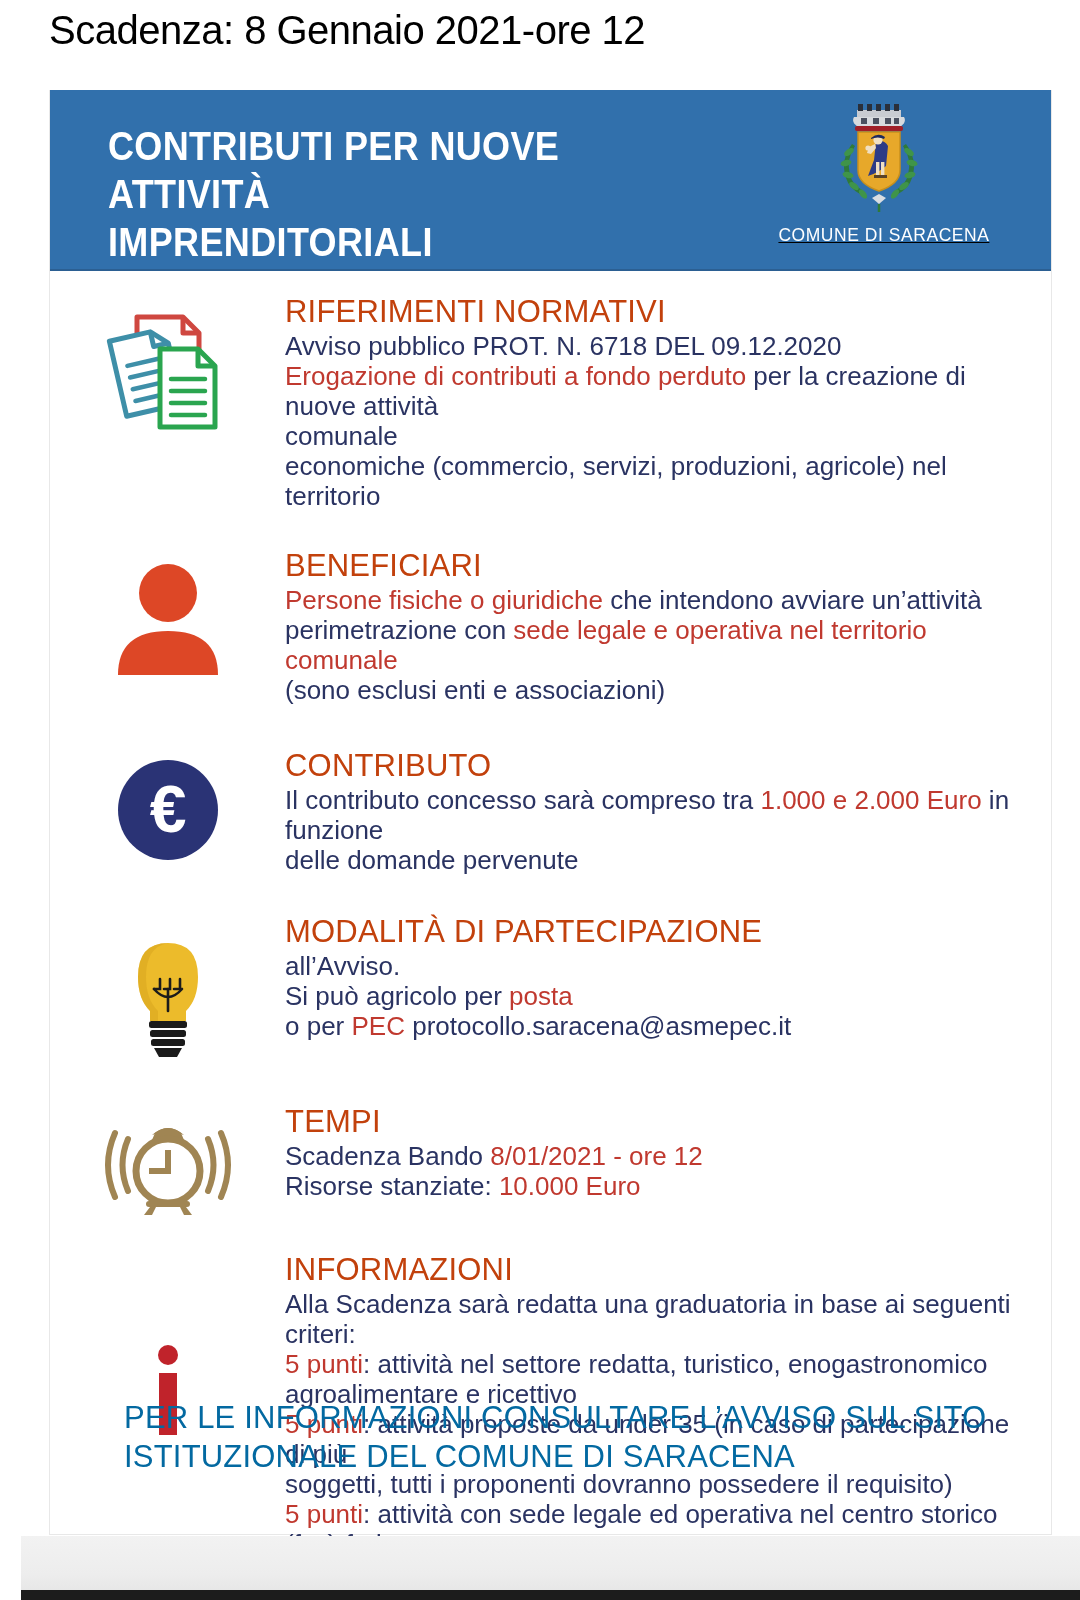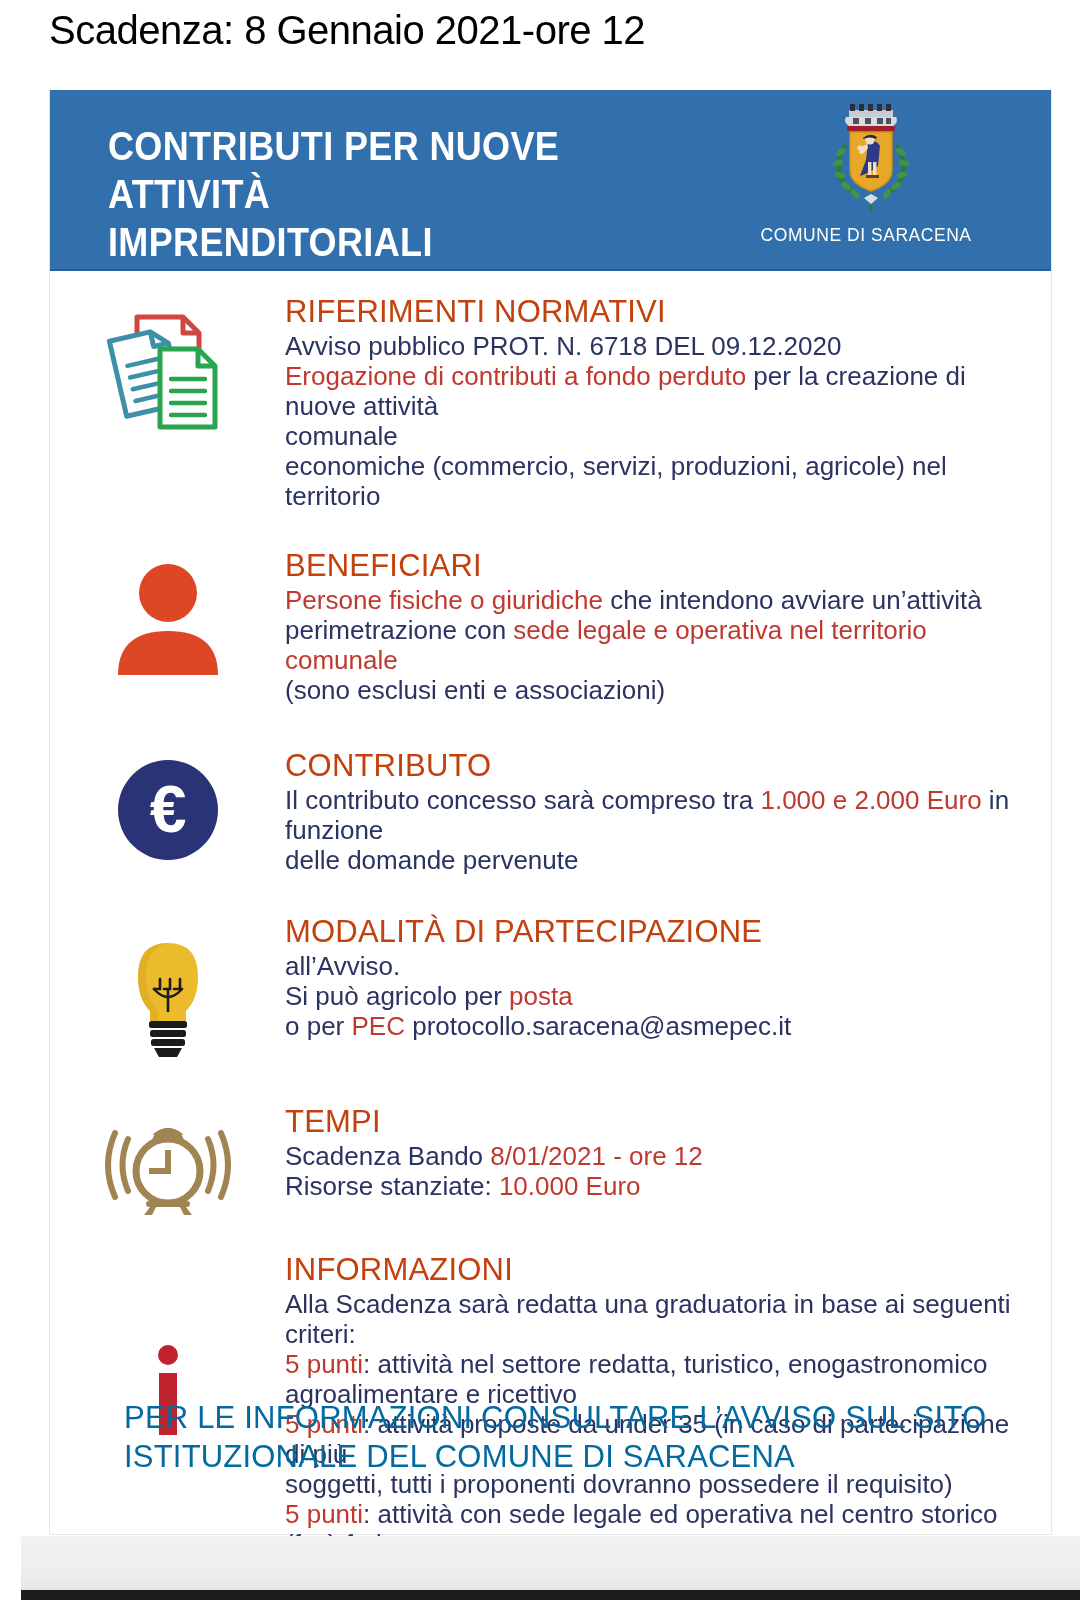--- a/index.html
+++ b/index.html
@@ -65,24 +65,25 @@
     font-weight: 700;
     letter-spacing: 0.4px;
     font-stretch: condensed;
     text-transform: uppercase;
     transform: scaleX(0.9);
     transform-origin: left top;
   }
 
   .emblem-wrap {
     position: absolute;
-    right: 60px;
+    right: 52px;
     top: 14px;
     width: 240px;
-    text-align: left;
+    text-align: right;
+    text-decoration: underline;
   }
   .emblem-svg { display: block; margin: 0 auto; }
   .emblem-label {
     color: #ffffff;
     font-size: 19px;
     letter-spacing: 0.6px;
     font-stretch: condensed;
     transform: scaleX(0.92);
     margin-top: 2px;
   }

